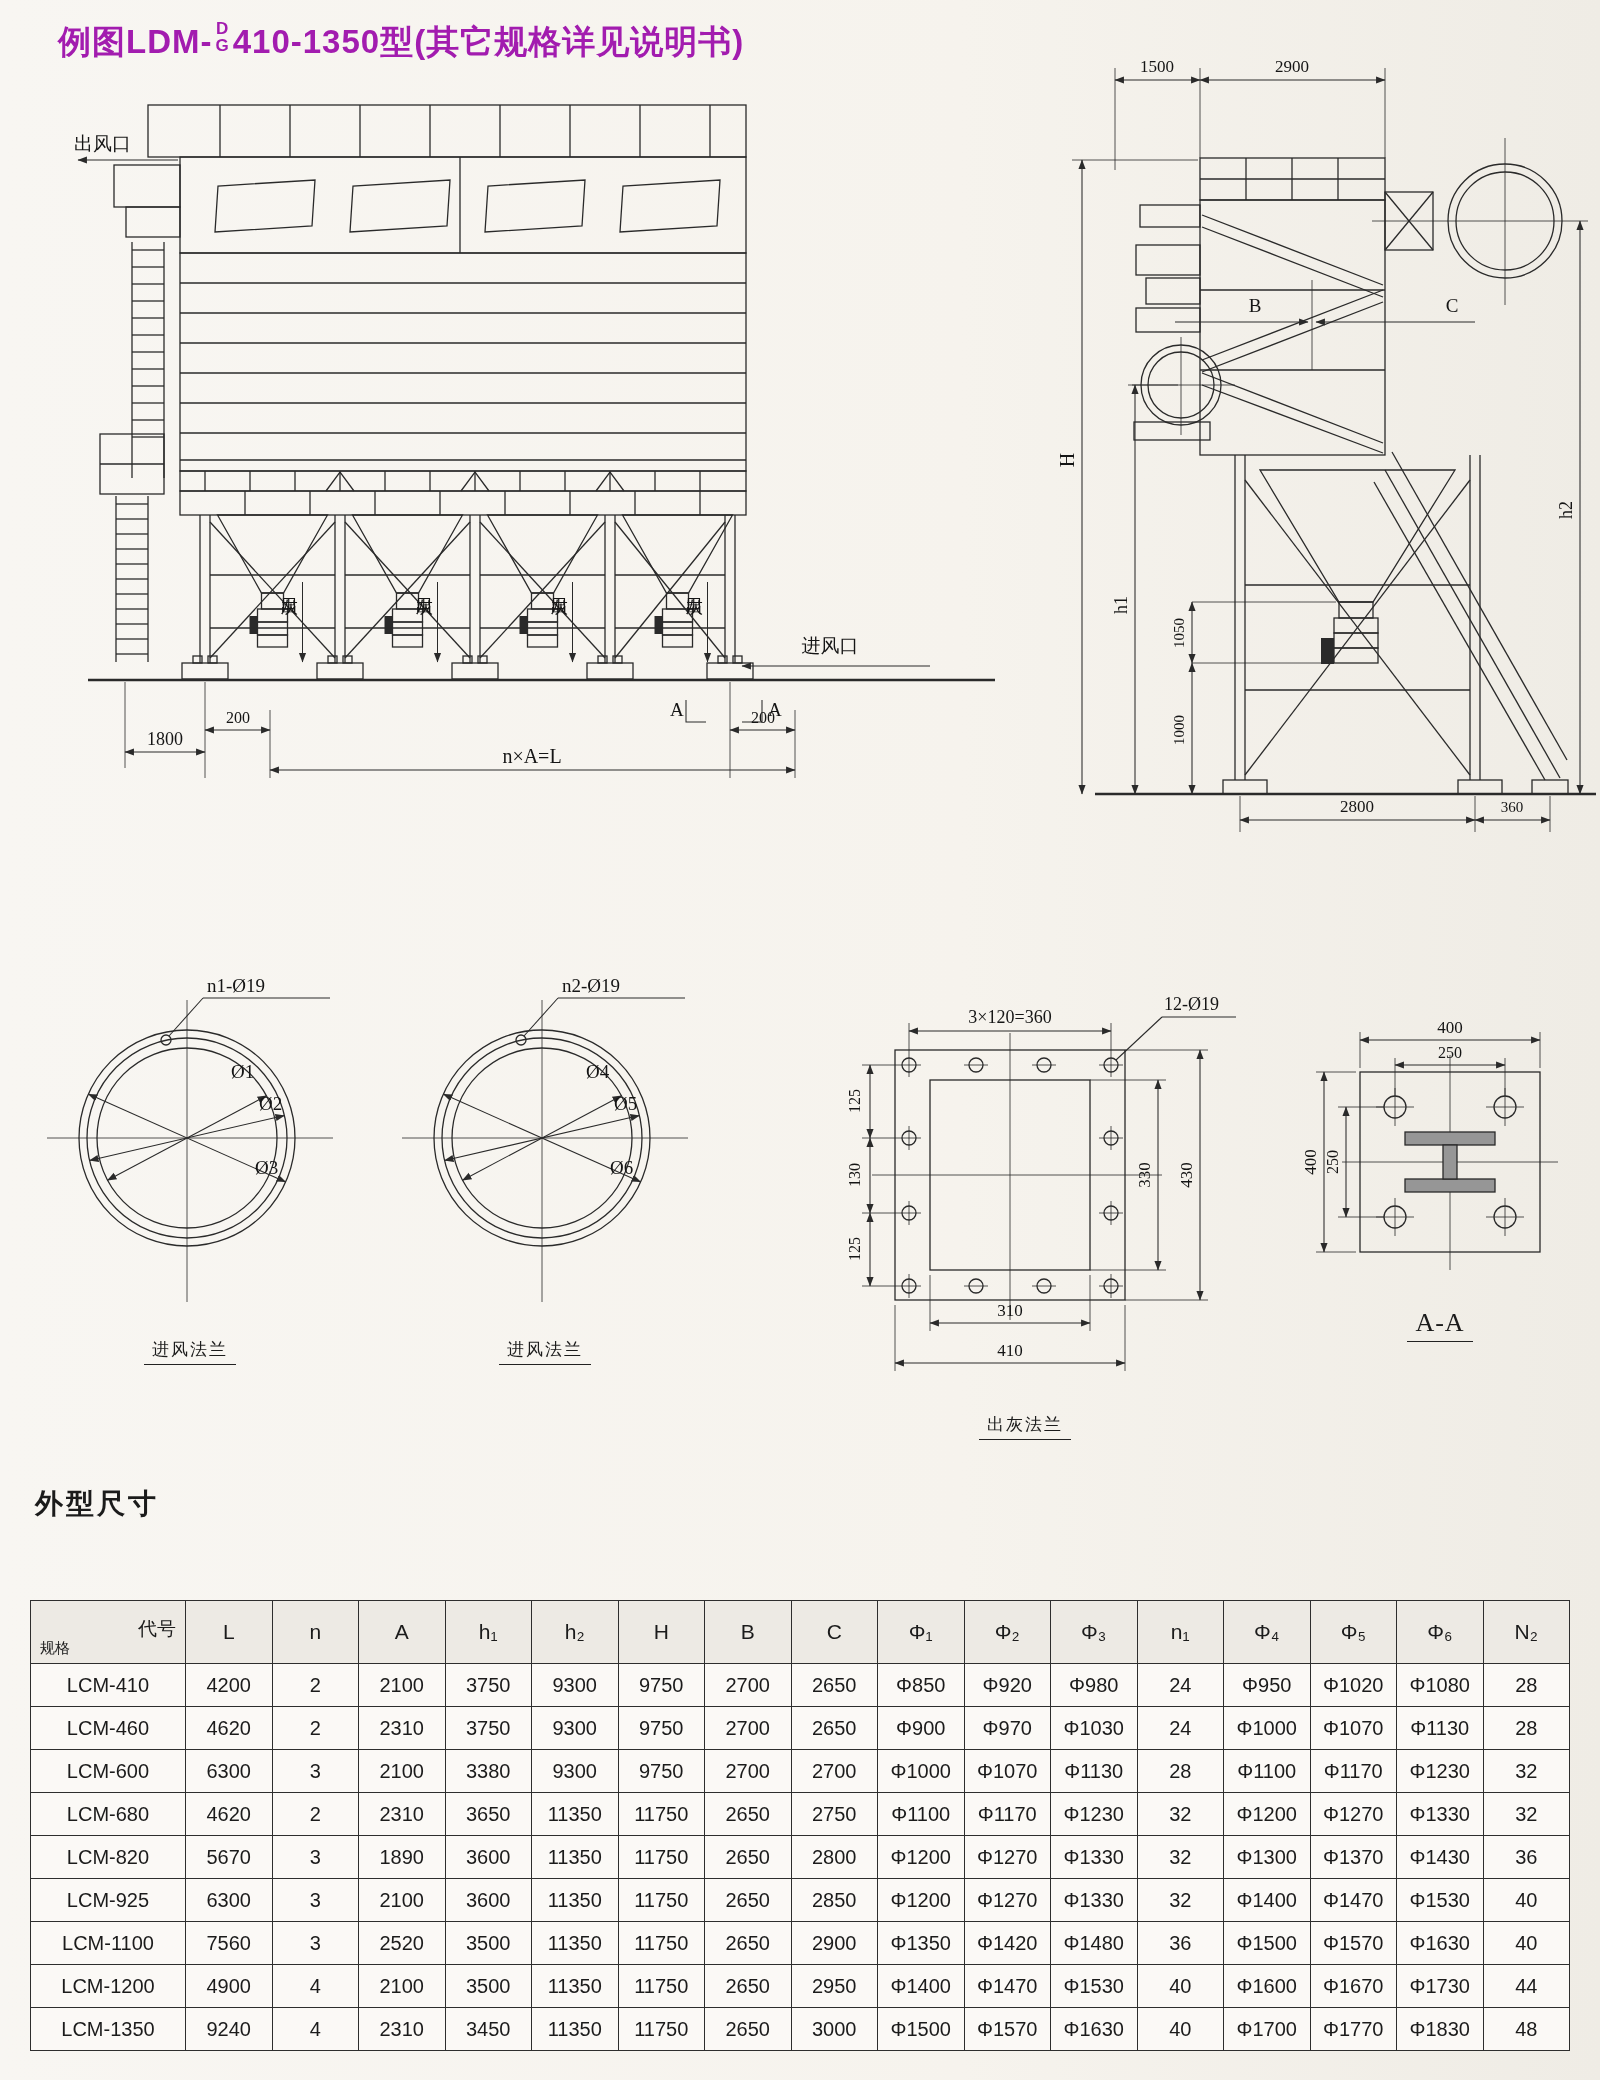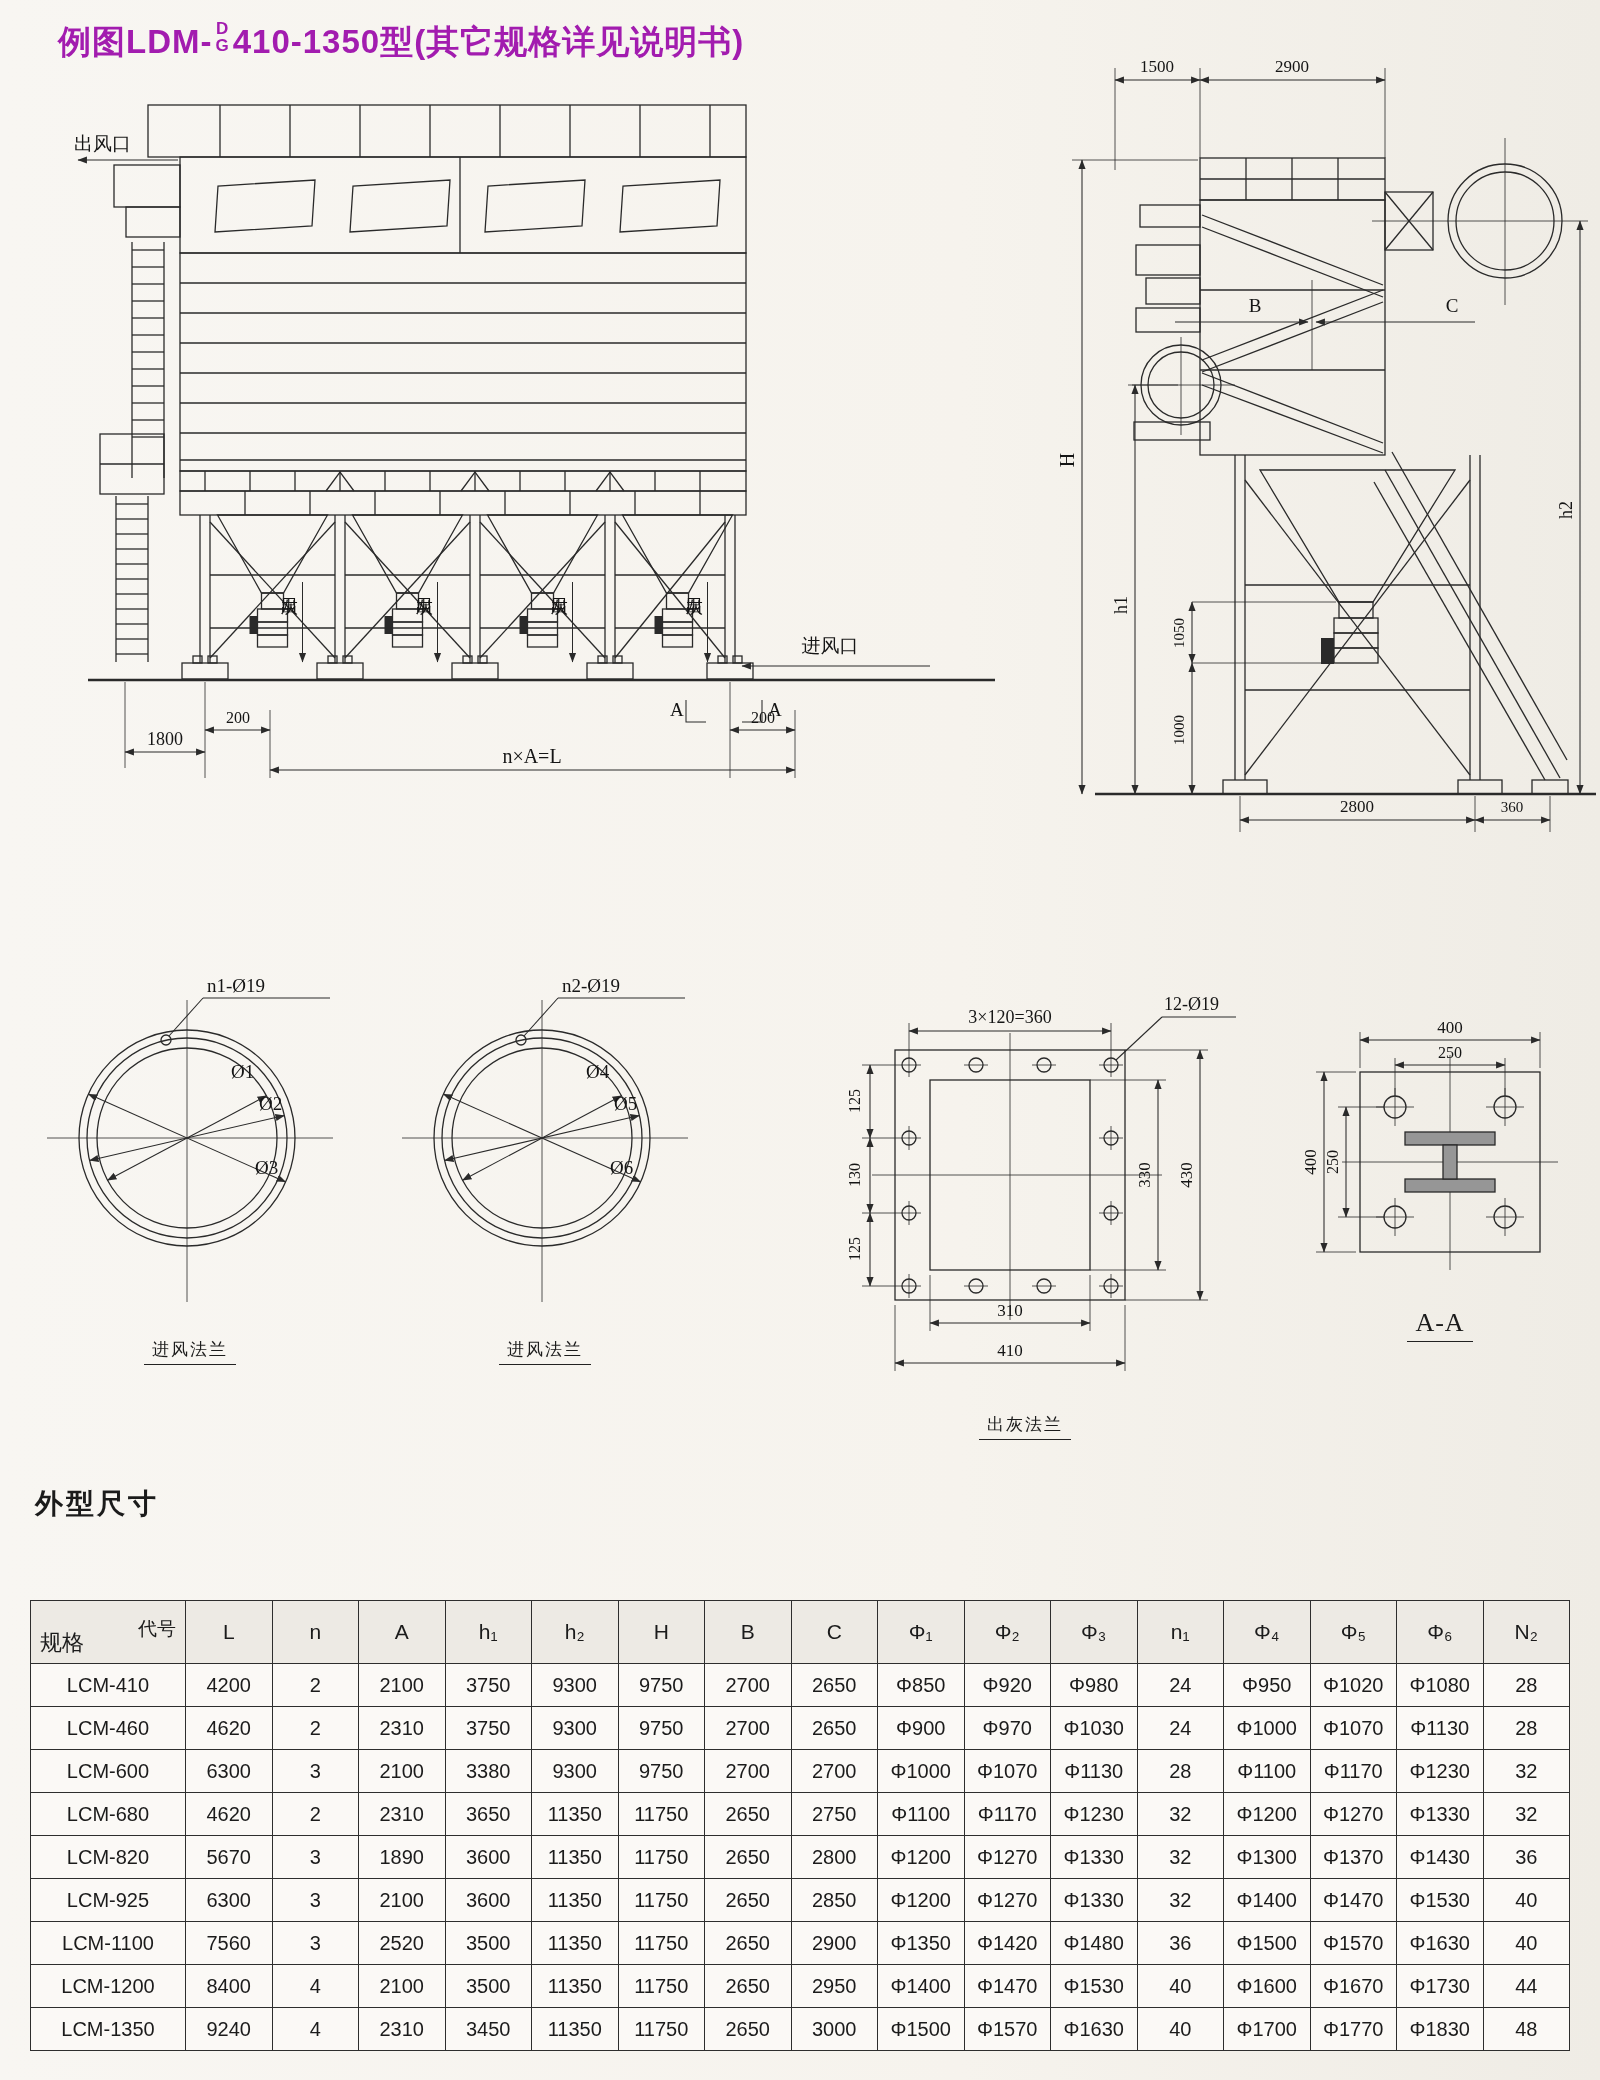--- a/index.html
+++ b/index.html
@@ -35,21 +35,21 @@
   table.spec{left:30px;top:1600px;position:absolute;width:1540px;border-collapse:collapse;
              table-layout:fixed;background:#fbf9f6;}
   table.spec th,table.spec td{border:1.6px solid #2e2e2e;text-align:center;
              font-size:20px;padding:0 1px;overflow:hidden;white-space:nowrap;}
   table.spec thead th{height:62px;background:#edeae4;font-weight:400;font-size:21px;}
   table.spec tbody td{height:42px;}
   th.corner{width:152px;position:relative;
      background:linear-gradient(to top right,#edeae4 calc(50% - 1px),#333 calc(50% - 1px),
                 #333 calc(50% + 1px),#edeae4 calc(50% + 1px));}
   th.corner .ct{position:absolute;top:15px;right:9px;font-size:19px;}
-  th.corner .cb{position:absolute;bottom:5px;left:9px;font-size:22px;}
+  th.corner .cb{position:absolute;bottom:5px;left:9px;font-size:15px;}
 </style>
 </head>
 <body>
 
 <div class="abs title">
   <span>例图LDM-</span>
   <span class="frac">
     <span>D</span>
     <span>G</span>
   </span>
@@ -671,21 +671,21 @@
         <td>Φ1420</td>
         <td>Φ1480</td>
         <td>36</td>
         <td>Φ1500</td>
         <td>Φ1570</td>
         <td>Φ1630</td>
         <td>40</td>
       </tr>
       <tr>
         <td>LCM-1200</td>
-        <td>8400</td>
+        <td>4900</td>
         <td>4</td>
         <td>2100</td>
         <td>3500</td>
         <td>11350</td>
         <td>11750</td>
         <td>2650</td>
         <td>2950</td>
         <td>Φ1400</td>
         <td>Φ1470</td>
         <td>Φ1530</td>

